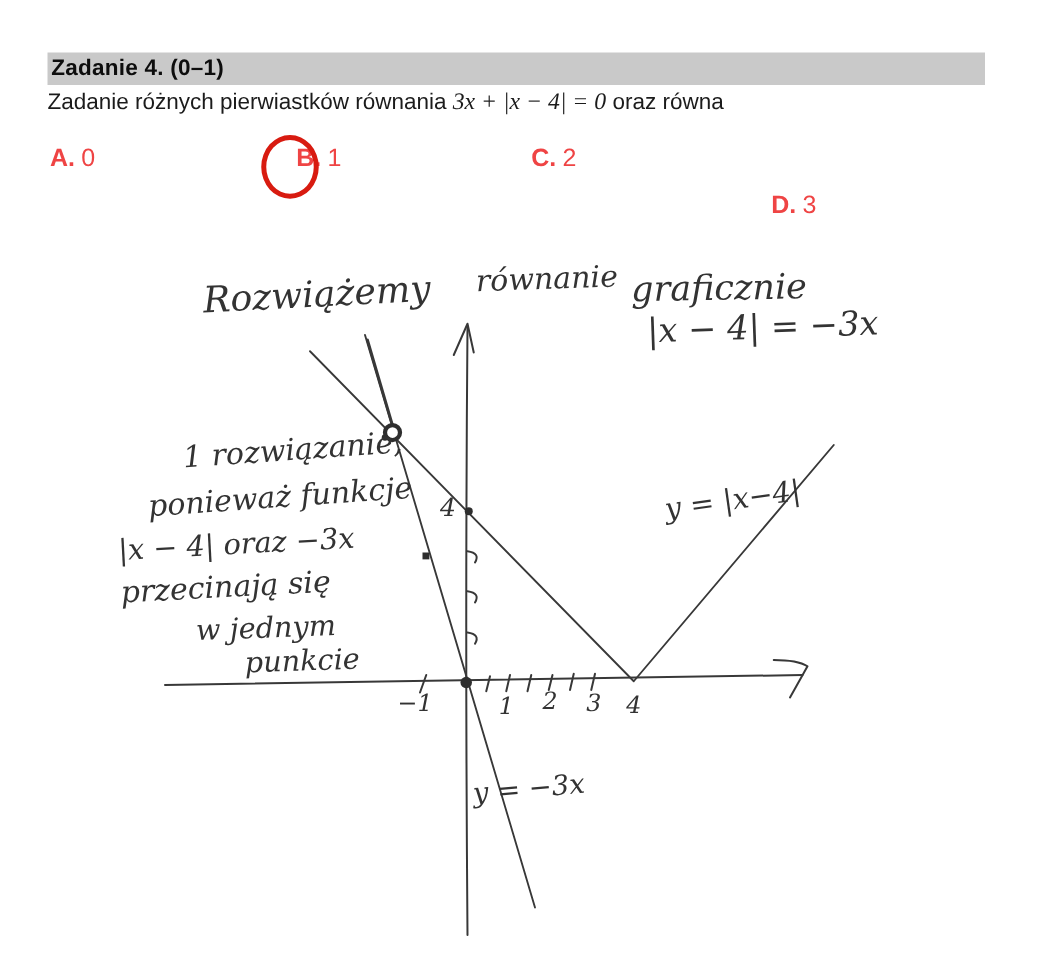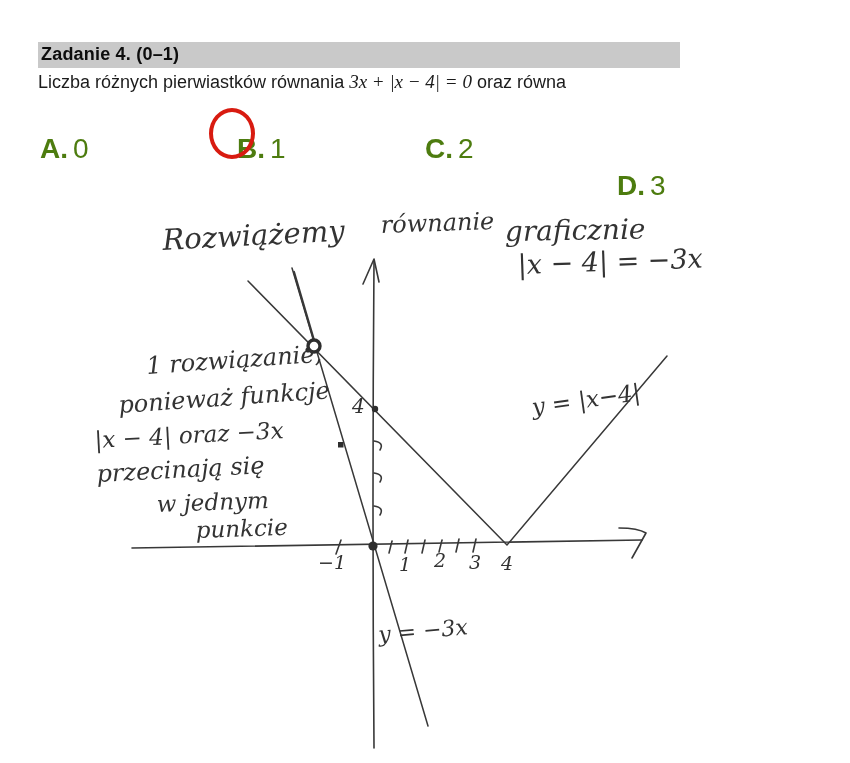--- a/index.html
+++ b/index.html
@@ -2,27 +2,27 @@
 <html><head>
 <meta charset="utf-8">
 <style>
   html,body { margin:0; padding:0; background:#fff; }
   #page {
     position:relative; width:850px; height:763px; background:#ffffff;
     font-family:"Liberation Sans", sans-serif; color:#151515; overflow:hidden;
   }
   
   .task-header {
-    position:absolute; left:38px; top:42px; width:642px; height:26px;
+    position:absolute; left:38px; top:42px; width:750px; height:26px;
     background:#c9c9c9; box-sizing:border-box; padding:2px 0 0 3px;
     font-size:18px; font-weight:bold; color:#0d0d0d; letter-spacing:0.2px;
   }
   .question { position:absolute; left:38px; top:71px; font-size:18px; color:#1b1b1b; white-space:nowrap; }
   .math { font-family:"Liberation Serif", serif; font-style:italic; padding:0 5px; font-size:19px; }
-  .option { position:absolute; top:133px; font-size:28px; color:#4d7c0f; white-space:nowrap; }
+  .option { position:absolute; top:116px; font-size:20px; color:#ef4444; white-space:nowrap; }
   .option .letter { font-weight:bold; }
   .option .val { margin-left:5px; }
   #opt-a { left:40px; } #opt-b { left:237px; } #opt-c { left:425px; } #opt-d { left:617px;margin-top:37px; }
   .answer-circle {
     position:absolute; left:209px; top:108px; width:46px; height:51px;
     border:4.5px solid #d81b10; border-radius:50%; box-sizing:border-box;
   }
   
   svg { position:absolute; left:0; top:0; }
   .ink { stroke:#383838; stroke-width:1.6; fill:none; stroke-linecap:round; stroke-linejoin:round; }
@@ -32,21 +32,21 @@
 </head>
 <body>
 
 <div id="page">
 
   <div class="task-header">
     <span>Zadanie 4. (0–1)</span>
   </div>
 
   <div class="question">
-    <span>Liczba różnych pierwiastków równania</span><span class="math">3x + |x − 4| = 0</span><span>oraz równa</span>
+    <span>Zadanie różnych pierwiastków równania</span><span class="math">3x + |x − 4| = 0</span><span>oraz równa</span>
   </div>
 
   <div class="option" id="opt-a">
     <span class="letter">A.</span><span class="val">0</span>
   </div>
   <div class="option" id="opt-b">
     <span class="letter">B.</span><span class="val">1</span>
   </div>
   <div class="option" id="opt-c">
     <span class="letter">C.</span><span class="val">2</span>

